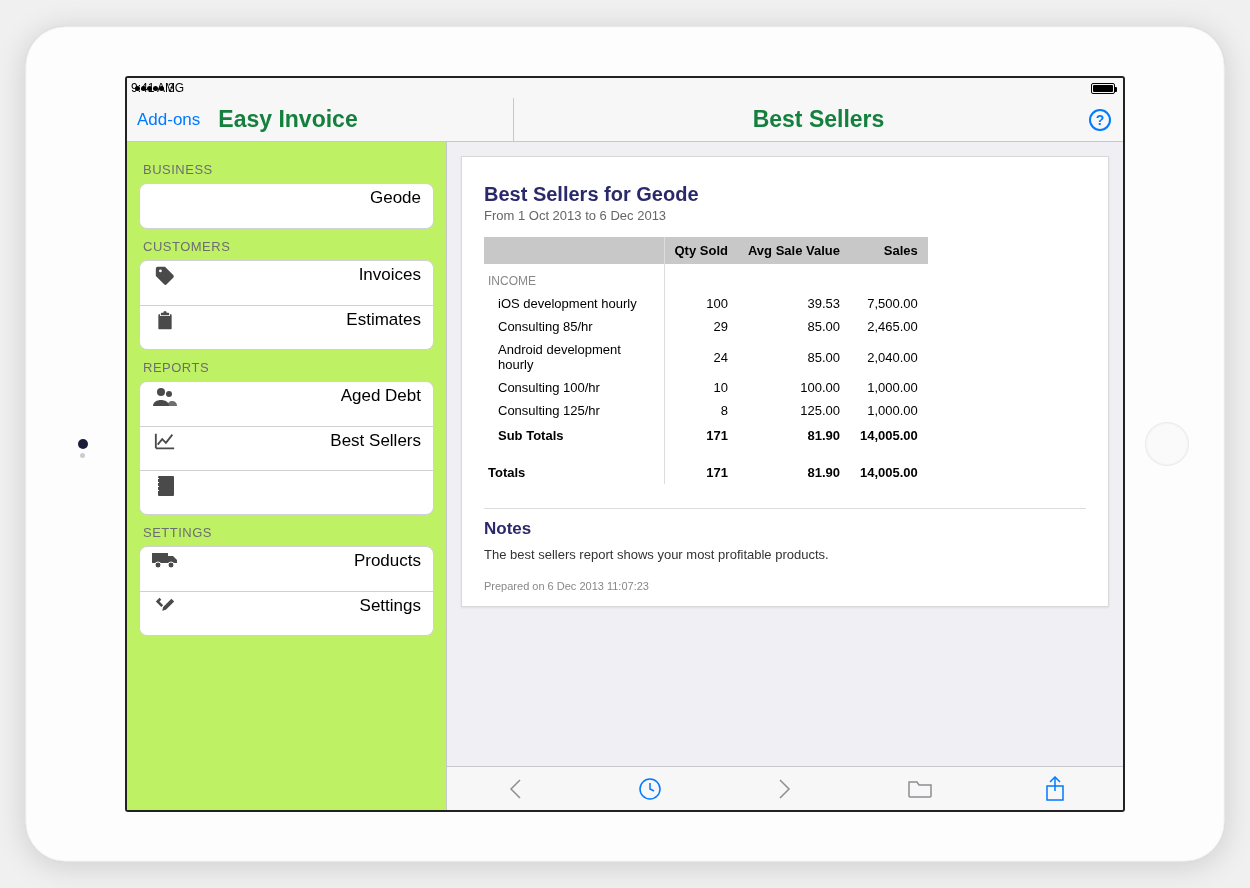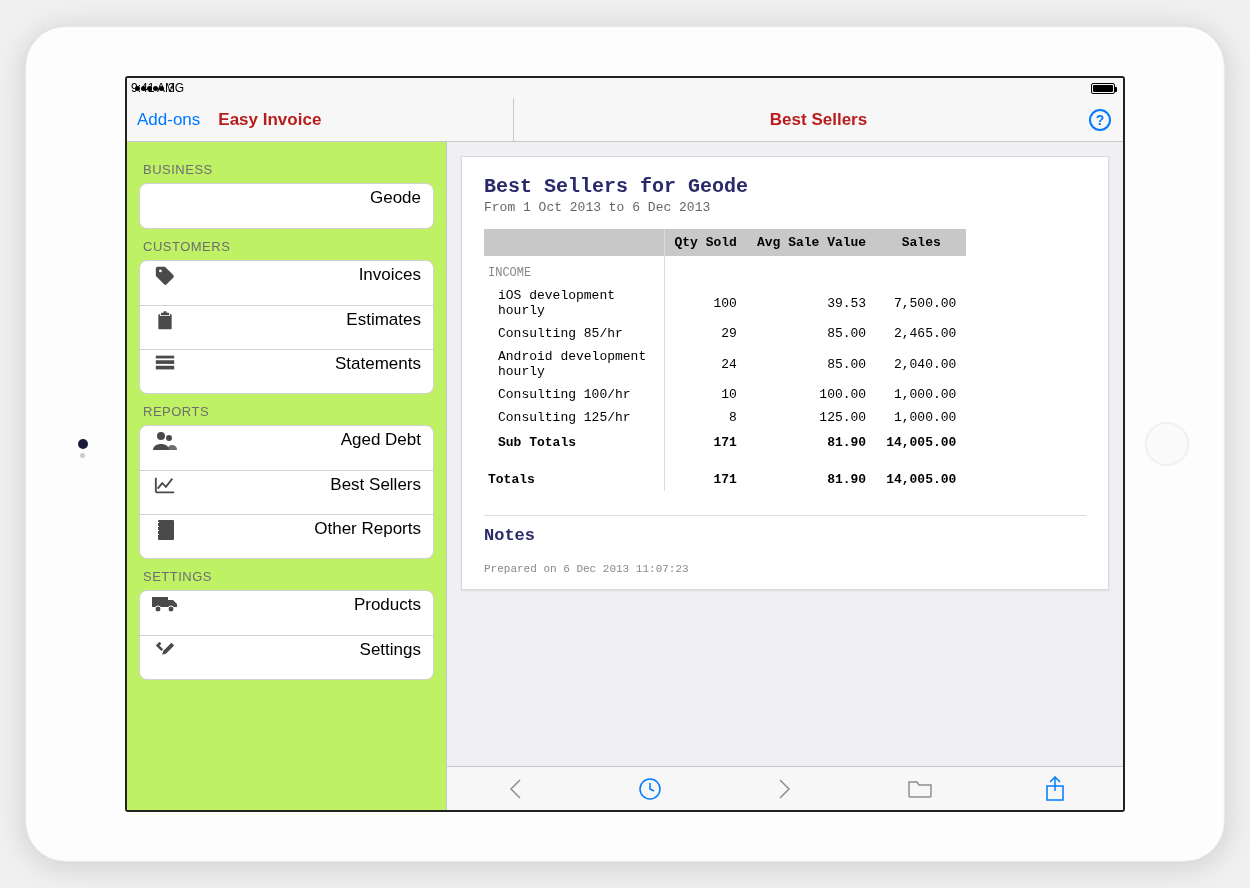--- a/index.html
+++ b/index.html
@@ -72,21 +72,21 @@
   }
   .battery::after{content:"";position:absolute;right:-3px;top:3px;width:2px;height:5px;background:#000;border-radius:0 1px 1px 0;}
   .battery i{position:absolute;inset:1px;background:#000;border-radius:1px;}
   
   .navrow { display:flex; height:44px; border-bottom:1px solid #c8c7cc;}
   .nav {
     display:flex; align-items:center; padding:0 10px; position:relative; background:#f7f7f8;
   }
   .nav.left { width:387px; border-right:1px solid #c8c7cc;}
   .nav.right { flex:1;}
-  .nav .title { font-weight:600; font-size:17px; color:#b91c1c;}
+  .nav .title { font-weight:600; font-size:23px; color:#15803d;}
   .nav.left .addons { color:#007aff; font-size:17px; font-weight:400; margin-right:18px;}
   .nav.right .title{ margin:0 auto;}
   .nav.right .help{
     position:absolute; right:12px; top:50%; transform:translateY(-50%);
     width:22px;height:22px;border:2px solid #007aff;border-radius:50%;
     color:#007aff; font-weight:700; font-size:14px; display:flex;align-items:center;justify-content:center;
   }
   .body { flex:1; display:flex; overflow:hidden;}
   
   .sidebar {
@@ -103,31 +103,30 @@
     height:44px; display:flex; align-items:flex-start; padding:4px 12px; border-top:1px solid #d1d1d5;
   }
   .group .row:first-child{ border-top:none;}
   .row .icon { width:26px; display:flex; justify-content:center; color:#4a4a4a;}
   .row .label { flex:1; text-align:right; font-size:17px; color:#000;}
   .biz-row .label{ text-align:right;}
   
   .main { flex:1; display:flex; flex-direction:column;}
   .doc-wrap{ flex:1; padding:14px; overflow:auto;}
   .doc {
-    background:#fff; border:1px solid #d9d9d9; padding:18px 22px 14px;
+    background:#fff; border:1px solid #d9d9d9; padding:26px 22px 14px;
     box-shadow:0 1px 2px rgba(0,0,0,.08);
-    font-family:Liberation Mono, monospace;
   }
   .doc h1{ font-size:20px; color:#2a2a6a; font-weight:700;}
   .doc .range{ font-size:13px; color:#666; margin-top:2px;}
   table.rep {
     border-collapse:collapse; margin-top:14px; font-size:13px;
   }
   table.rep th {
-    background:#c8c8c8; font-weight:700; padding:6px 10px; text-align:center;
+    background:#c8c8c8; font-weight:700; padding:6px 10px; text-align:right;
   }
   table.rep th.first{ text-align:left; width:180px; background:#c8c8c8;}
   table.rep td { padding:4px 10px; text-align:right; border-bottom:0;}
   table.rep td.first{ text-align:left;}
   table.rep td.lbl{ text-align:left; padding-left:14px;}
   tr.cat td{ color:#888; font-size:12px; padding-top:10px; padding-left:4px; text-align:left;}
   tr.sub td{ font-weight:700; padding-top:6px;}
   tr.sub td.first{text-align:left; padding-left:14px;}
   tr.tot td { font-weight:700; padding-top:18px;}
   tr.tot td.first{ text-align:left; padding-left:4px;}
@@ -203,30 +202,20 @@
           </div>
           <div class="row">
             <span class="icon">
               <svg width="20" height="22" viewBox="0 0 24 24" fill="#4a4a4a">
                   <path d="M16 2h-2a2 2 0 0 0-4 0H8a1 1 0 0 0-1 1v2h10V3a1 1 0 0 0-1-1z"></path>
                   <path d="M18 4v2H6V4H5a1 1 0 0 0-1 1v16a1 1 0 0 0 1 1h14a1 1 0 0 0 1-1V5a1 1 0 0 0-1-1h-1z"></path>
                 </svg>
             </span>
             <span class="label">Estimates</span>
           </div>
-          <div class="row">
-            <span class="icon">
-              <svg width="22" height="18" viewBox="0 0 24 18" fill="#4a4a4a">
-                  <rect x="2" y="1" width="20" height="3"></rect>
-                  <rect x="2" y="6" width="20" height="4"></rect>
-                  <rect x="2" y="12" width="20" height="4"></rect>
-                </svg>
-            </span>
-            <span class="label">Statements</span>
-          </div>
         </div>
 
         <div class="sec-label">REPORTS</div>
         <div class="group">
           <div class="row">
             <span class="icon">
               <svg width="24" height="20" viewBox="0 0 24 20" fill="#4a4a4a">
                   <circle cx="8" cy="6" r="4"></circle>
                   <circle cx="16" cy="8" r="3"></circle>
                   <path d="M0 20c0-4 4-6 8-6s8 2 8 6"></path>
@@ -248,21 +237,20 @@
           <div class="row">
             <span class="icon">
               <svg width="20" height="22" viewBox="0 0 20 22" fill="#4a4a4a">
                   <rect x="3" y="1" width="16" height="20" rx="1"></rect>
                   <rect x="0" y="3" width="4" height="1" fill="#fff"></rect>
                   <rect x="0" y="7" width="4" height="1" fill="#fff"></rect>
                   <rect x="0" y="11" width="4" height="1" fill="#fff"></rect>
                   <rect x="0" y="15" width="4" height="1" fill="#fff"></rect>
                 </svg>
             </span>
-            <span class="label">Other Reports</span>
           </div>
         </div>
 
         <div class="sec-label">SETTINGS</div>
         <div class="group">
           <div class="row">
             <span class="icon">
               <svg width="26" height="18" viewBox="0 0 26 18" fill="#4a4a4a">
                   <rect x="0" y="2" width="16" height="10"></rect>
                   <path d="M16 5h5l4 4v3h-9z"></path>
@@ -343,20 +331,21 @@
                     <td class="first">Totals</td>
                     <td class="col-b">171</td>
                     <td>81.90</td>
                     <td>14,005.00</td>
                   </tr>
             </tbody>
               </table>
 
             <hr class="hr">
             <div class="notes-h">Notes</div>
+            <div class="notes-t">The best sellers report shows your most profitable products.</div>
             <div class="prepared">Prepared on 6 Dec 2013 11:07:23</div>
           </div>
         </div>
 
         <div class="toolbar">
           <div class="btn">
             <svg width="14" height="22" viewBox="0 0 14 22" fill="none" stroke="currentColor" stroke-width="1.5">
                 <path d="M12 2L3 11l9 9"></path>
               </svg>
           </div>

